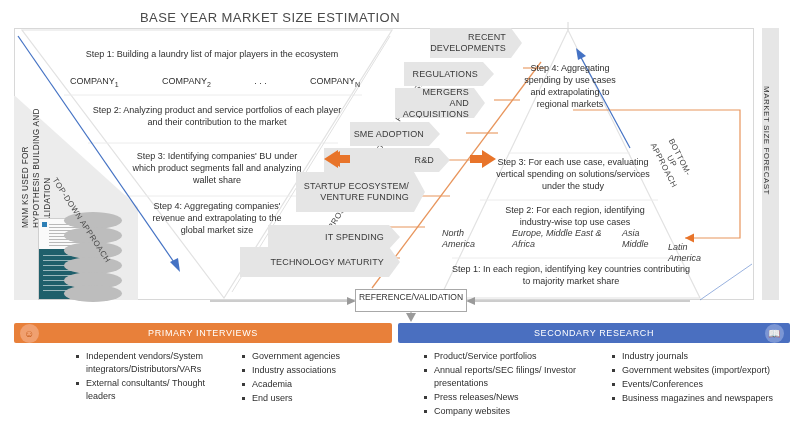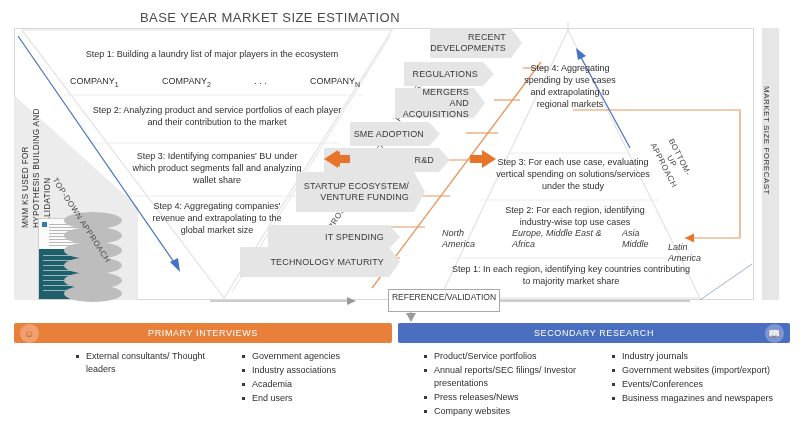--- a/index.html
+++ b/index.html
@@ -97,21 +97,21 @@
   #msf span{
     writing-mode:vertical-rl;
     display:block;font-size:8px;letter-spacing:.5px;color:#333;
     padding-top:58px;text-align:left;
   }
   
   #refbox{
     left:355px;top:289px;width:112px;height:23px;
     border:1px solid #a8a8a8;background:#fff;
     font-size:8.5px;line-height:10px;color:#333;text-align:center;
-    padding-top:2px;box-sizing:border-box;margin-left:33px;
+    padding-top:2px;box-sizing:border-box;
   }
   
   .bar{
     position:absolute;height:20px;border-radius:2px;
     color:#fff;font-size:9px;letter-spacing:.6px;
     display:flex;align-items:center;justify-content:center;
   }
   #bar-primary{left:14px;top:323px;width:378px;background:#e8803a;}
   #bar-secondary{left:398px;top:323px;width:392px;background:#4a6fc0;justify-content:center;}
   .barIcon{
@@ -283,20 +283,21 @@
     <div class="barIcon" id="icon-primary">☺</div>
     <span>PRIMARY INTERVIEWS</span>
   </div>
   <div class="bar" id="bar-secondary">
     <span>SECONDARY RESEARCH</span>
     <div class="barIcon" id="icon-secondary">📖</div>
   </div>
 
   <div class="bullets" style="left:76px;top:350px;width:158px;">
     <ul>
+      <li>Independent vendors/System integrators/Distributors/VARs</li>
       <li>External consultants/ Thought leaders</li>
     </ul>
   </div>
   <div class="bullets" style="left:242px;top:350px;width:150px;">
     <ul>
       <li>Government agencies</li>
       <li>Industry associations</li>
       <li>Academia</li>
       <li>End users</li>
     </ul>

